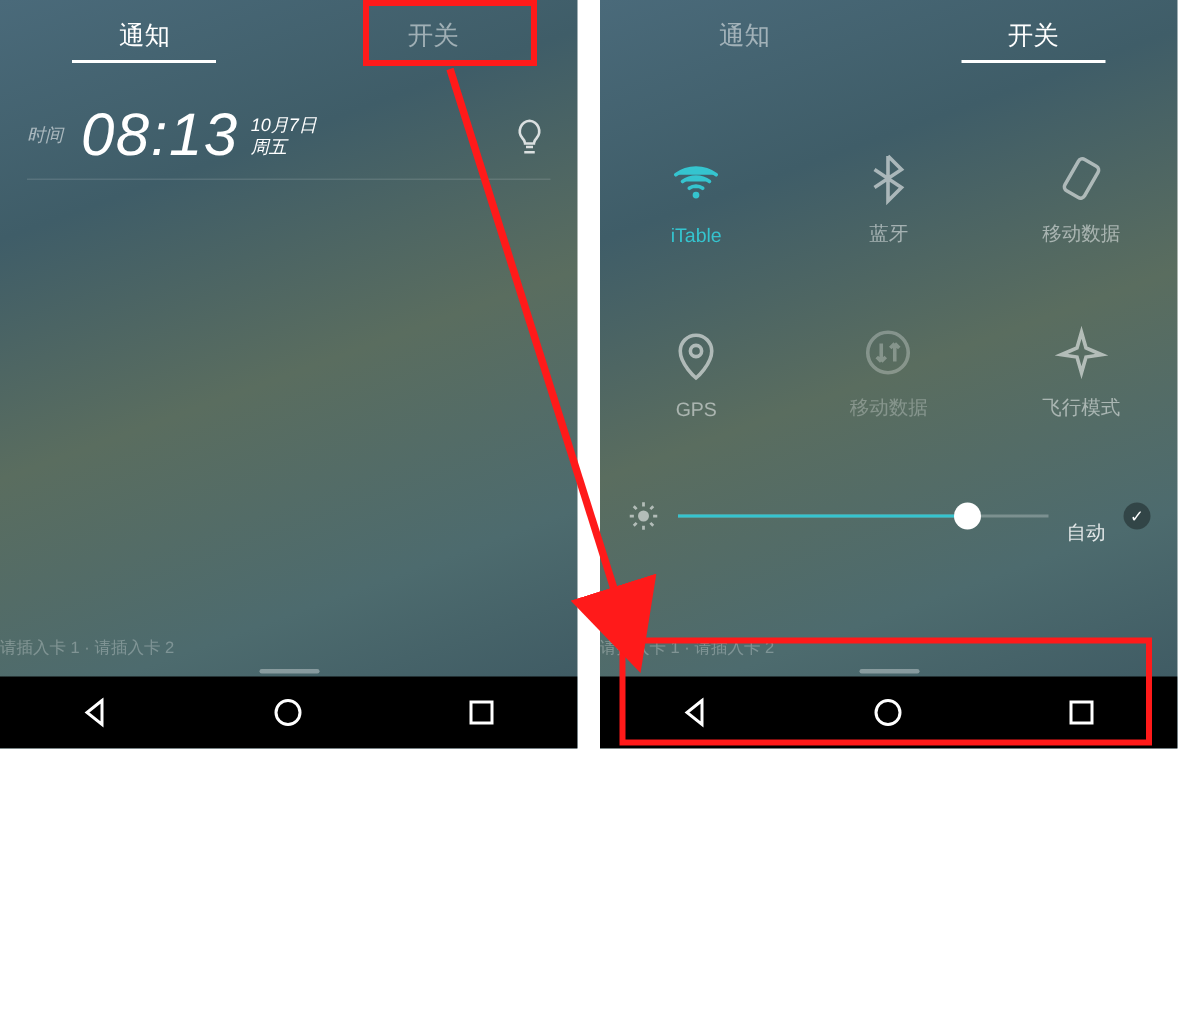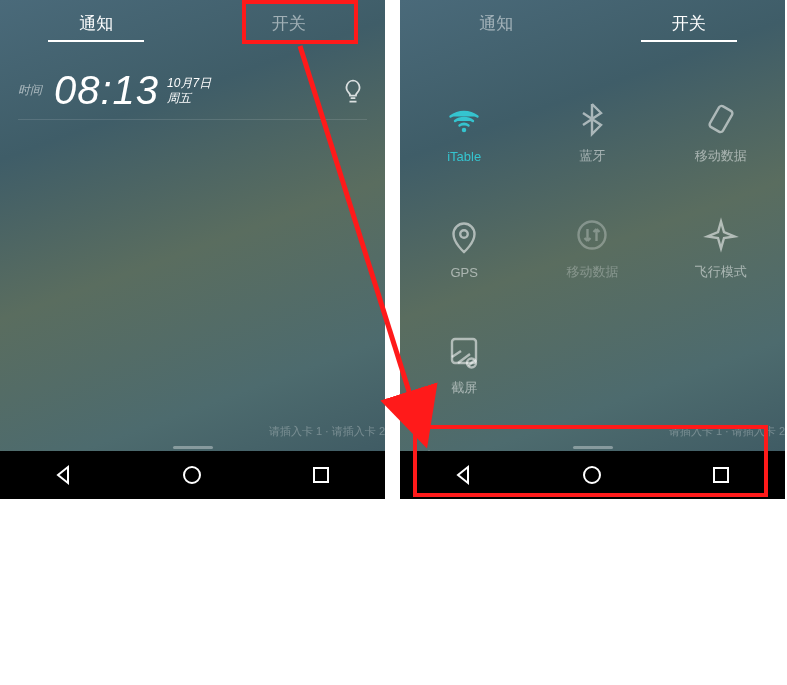--- a/index.html
+++ b/index.html
@@ -150,21 +150,21 @@
     align-items: center;
     justify-content: center;
     color: #fff;
     font-size: 11px;
   }
 
   .sim-hint {
     position: absolute;
     bottom: 60px;
     left: 0; right: 0;
-    text-align: right;
+    text-align: left;
     color: rgba(255,255,255,0.28);
     font-size: 11px;
   }
   .handle {
     position: absolute;
     bottom: 50px;
     left: 50%;
     transform: translateX(-50%);
     width: 40px; height: 3px;
     background: rgba(255,255,255,0.35);
@@ -271,29 +271,20 @@
           <circle cx="12" cy="12" r="9"></circle>
           <path d="M9 8v8m0 0-2-2m2 2 2-2M15 16V8m0 0-2 2m2-2 2 2"></path>
         </svg>
       <span class="tile-label">移动数据</span>
     </div>
     <div class="tile">
       <svg class="tile-icon" viewBox="0 0 24 24">
           <path d="M12 3 14 10l7 3-7 1-2 7-2-7-7-1 7-3 2-7z"></path>
         </svg>
       <span class="tile-label">飞行模式</span>
-    </div>
-    <div class="tile">
-      <svg class="tile-icon" viewBox="0 0 24 24">
-          <rect x="4" y="4" width="16" height="16" rx="2"></rect>
-          <path d="M8 20l8-6M4 16l6-4"></path>
-          <circle cx="17" cy="20" r="3"></circle>
-          <path d="m15 22 4-4"></path>
-        </svg>
-      <span class="tile-label">截屏</span>
     </div>
   </div>
 
   <div class="brightness">
     <svg class="sun-icon" viewBox="0 0 24 24">
         <circle cx="12" cy="12" r="4"></circle>
         <g stroke="rgba(255,255,255,0.55)" stroke-width="2">
           <path d="M12 2v3M12 19v3M2 12h3M19 12h3M4.9 4.9l2.1 2.1M17 17l2.1 2.1M4.9 19.1 7 17M17 7l2.1-2.1"></path>
         </g>
       </svg>

